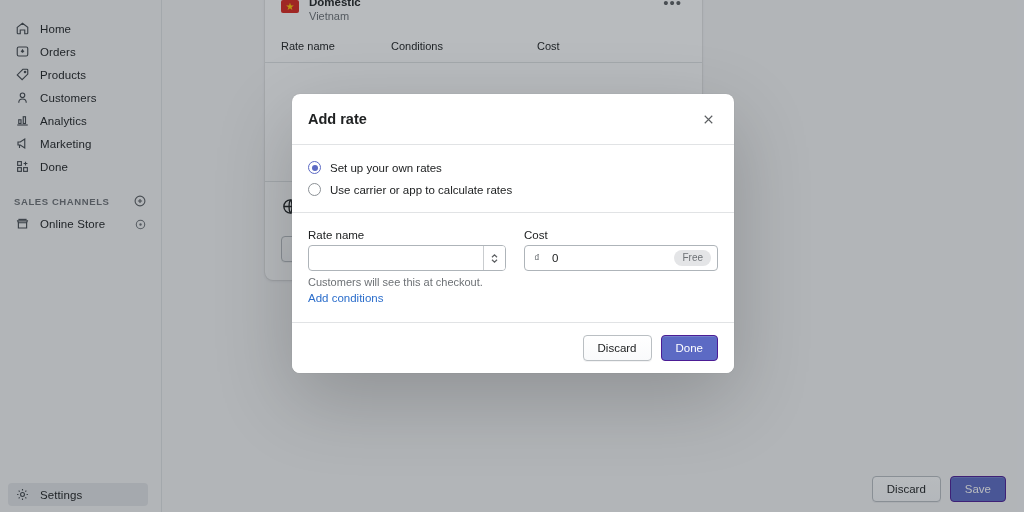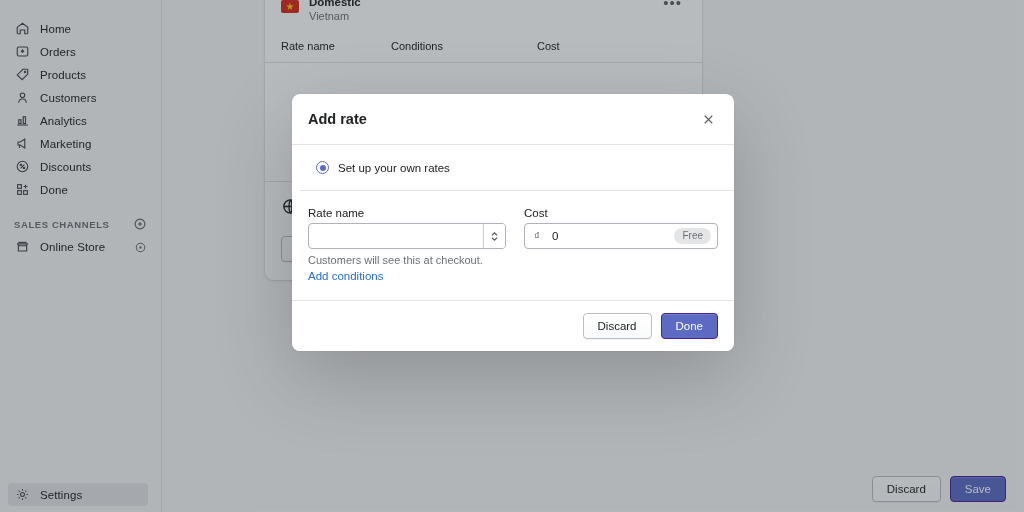--- a/index.html
+++ b/index.html
@@ -175,21 +175,20 @@
   .modal-close {
     margin-left: auto;
     width: 20px; height: 20px;
     color: #5c5f62;
     cursor: pointer;
     display: flex; align-items: center; justify-content: center;
   }
   .modal-section {
     padding: 16px 16px 16px 16px;
     border-bottom: 1px solid #e1e3e5;
-    margin-left: 8px;
   }
   .radio-row {
     display: flex; align-items: center; gap: 9px;
     margin-bottom: 9px; cursor: pointer;
   }
   .radio-row:last-child { margin-bottom: 0; }
   .radio {
     width: 13px; height: 13px; border-radius: 50%;
     border: 1px solid #8c9196; background: #fff;
     flex: 0 0 13px; position: relative;
@@ -335,31 +334,20 @@
     <div class="nav-item">
       <span class="ico">
         <svg width="15" height="15" viewBox="0 0 20 20" fill="none" stroke="currentColor" stroke-width="1.5">
             <path d="M4 8v4h3l6 4V4L7 8H4z"></path>
             <path d="M6 12v4"></path>
           </svg>
       </span>
       <span class="nav-label">Marketing</span>
     </div>
 
-    <div class="nav-item">
-      <span class="ico">
-        <svg width="15" height="15" viewBox="0 0 20 20" fill="none" stroke="currentColor" stroke-width="1.5">
-            <circle cx="10" cy="10" r="7"></circle>
-            <path d="M7.5 12.5l5-5"></path>
-            <circle cx="8" cy="8" r="1"></circle>
-            <circle cx="12" cy="12" r="1"></circle>
-          </svg>
-      </span>
-      <span class="nav-label">Discounts</span>
-    </div>
 
     <div class="nav-item">
       <span class="ico">
         <svg width="15" height="15" viewBox="0 0 20 20" fill="none" stroke="currentColor" stroke-width="1.5">
             <rect x="3.5" y="3.5" width="5" height="5"></rect>
             <rect x="3.5" y="11.5" width="5" height="5"></rect>
             <rect x="11.5" y="11.5" width="5" height="5"></rect>
             <path d="M11.5 6h5M14 3.5v5"></path>
           </svg>
       </span>
@@ -460,20 +448,24 @@
         <svg width="15" height="15" viewBox="0 0 20 20" fill="none" stroke="currentColor" stroke-width="1.5">
             <path d="M5 5l10 10M15 5L5 15"></path>
           </svg>
       </span>
     </div>
 
     <div class="modal-section">
       <label class="radio-row">
         <span class="radio checked"></span>
         <span class="radio-label">Set up your own rates</span>
+      </label>
+      <label class="radio-row">
+        <span class="radio"></span>
+        <span class="radio-label">Use carrier or app to calculate rates</span>
       </label>
     </div>
 
     <div class="modal-body">
       <div class="fields">
 
         <div class="field-name">
           <div class="field-label">Rate name</div>
           <div class="input-shell">
             <input type="text" value="" style="">

